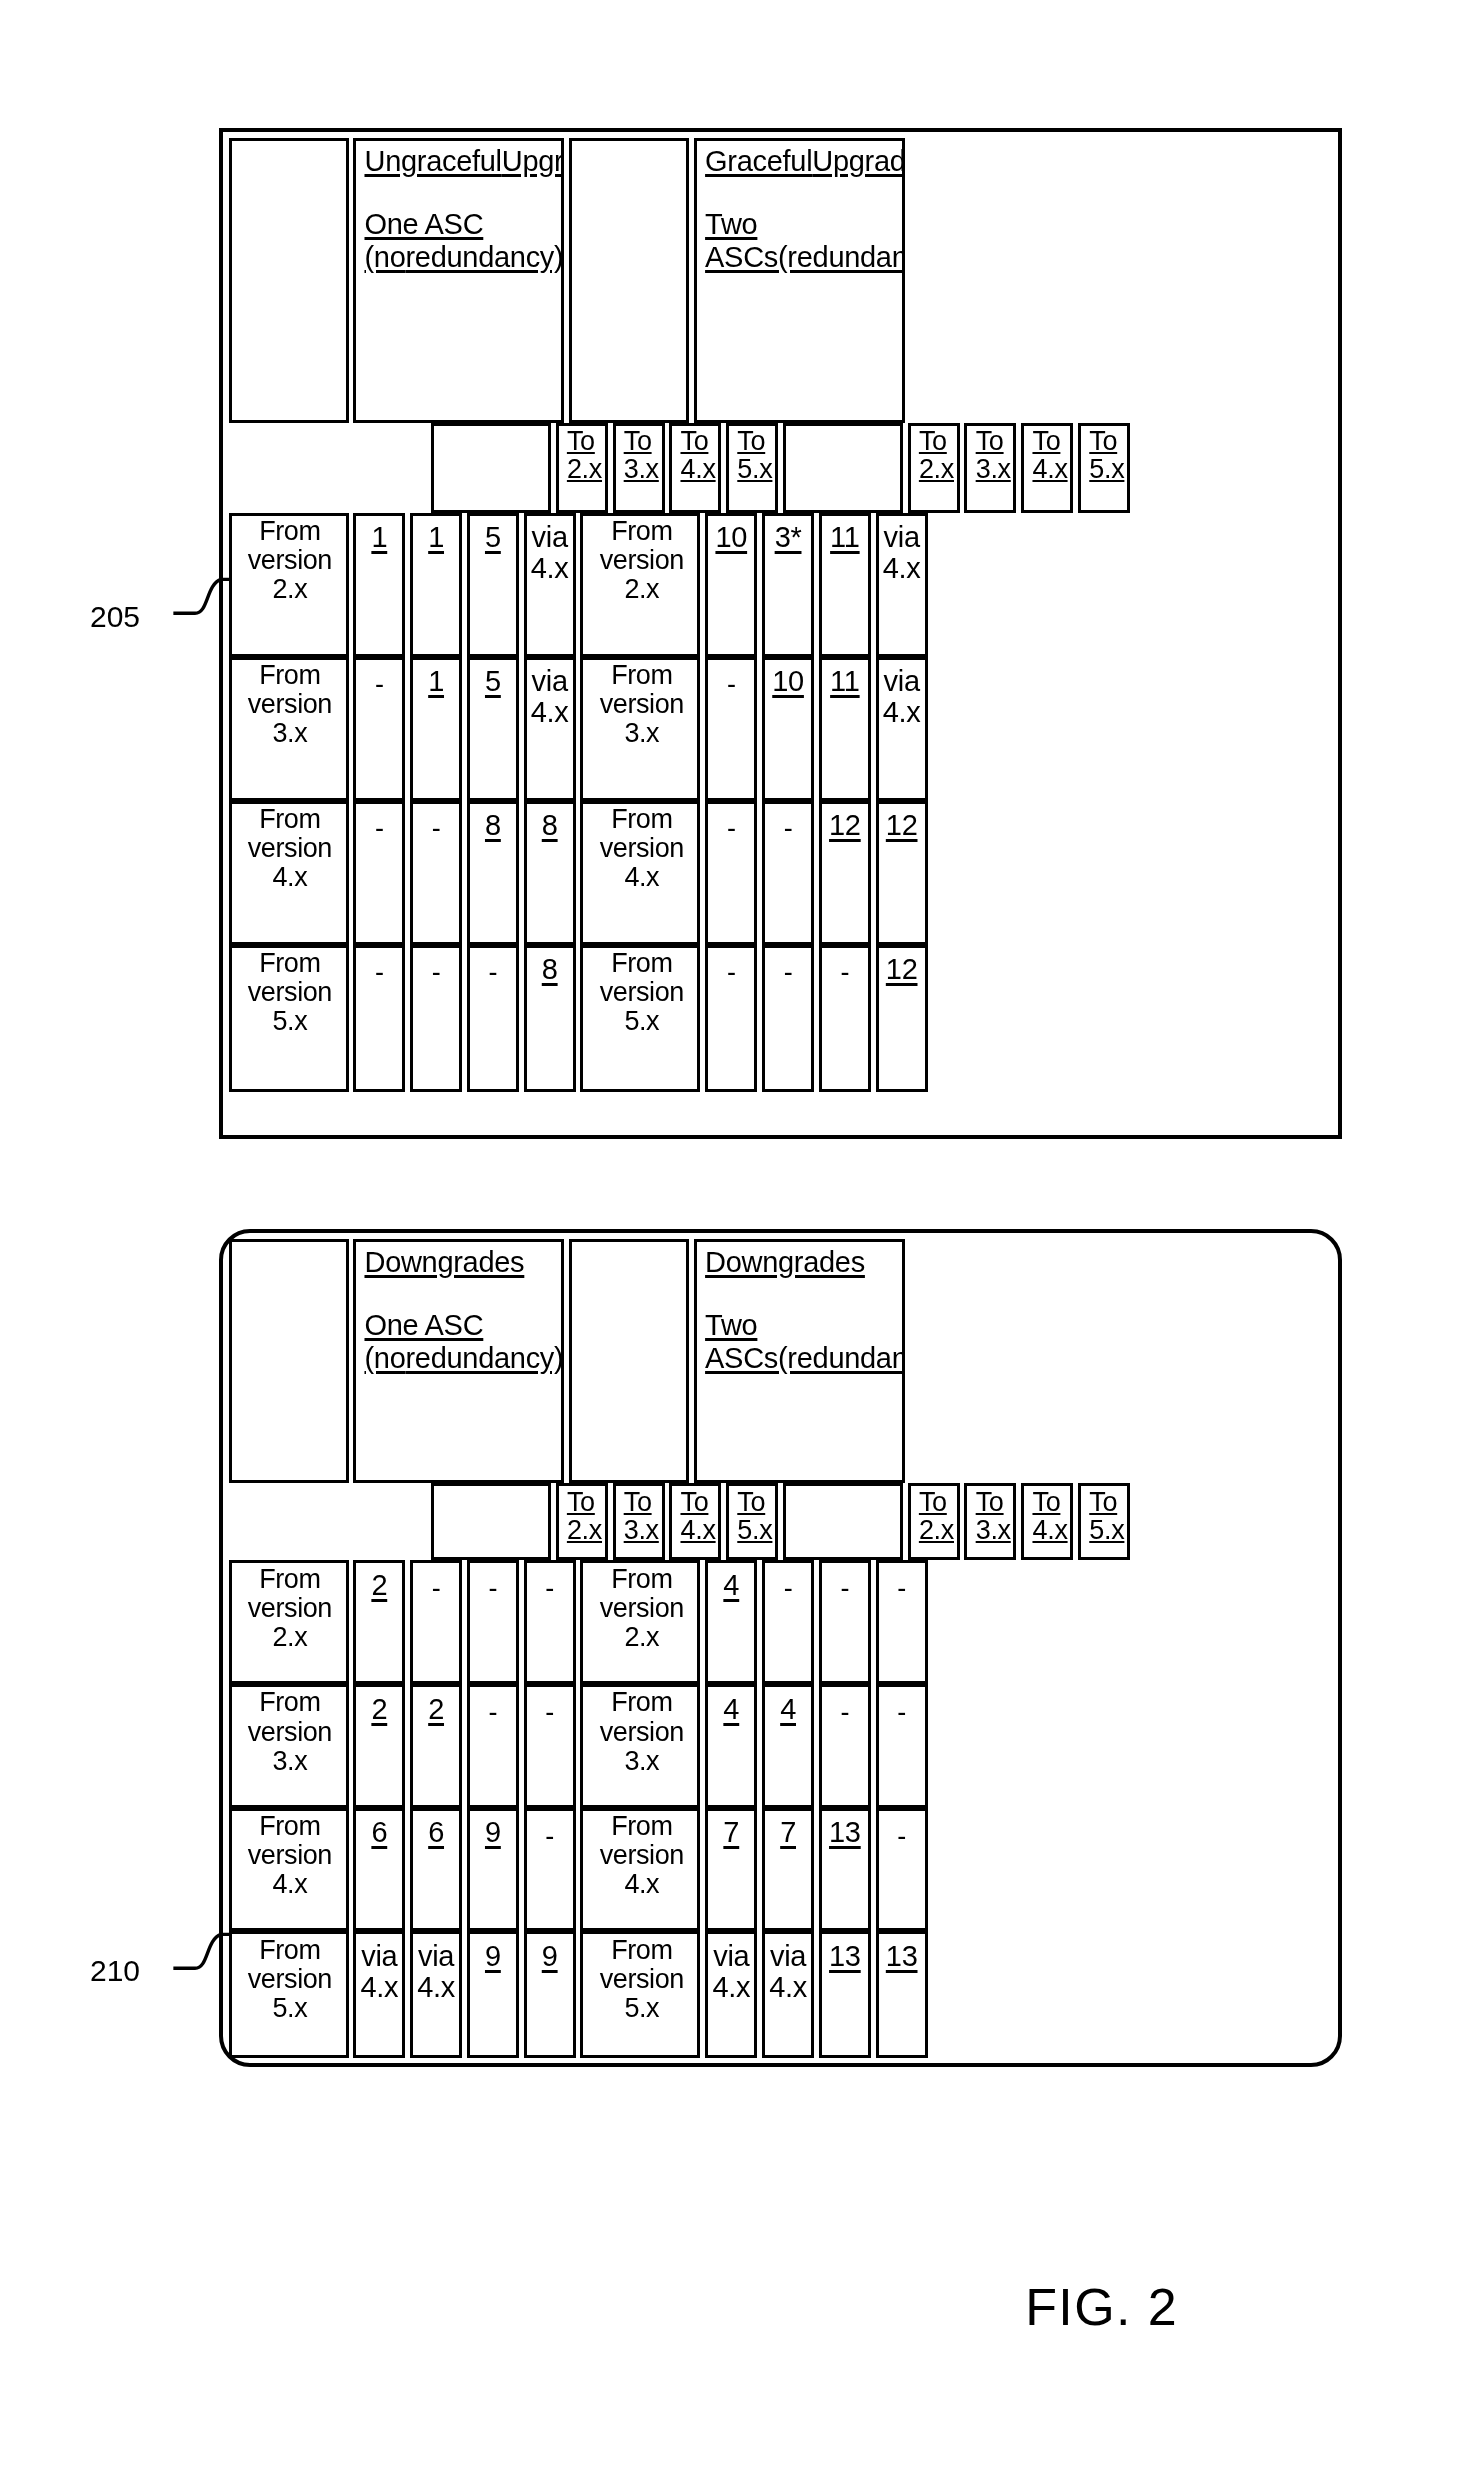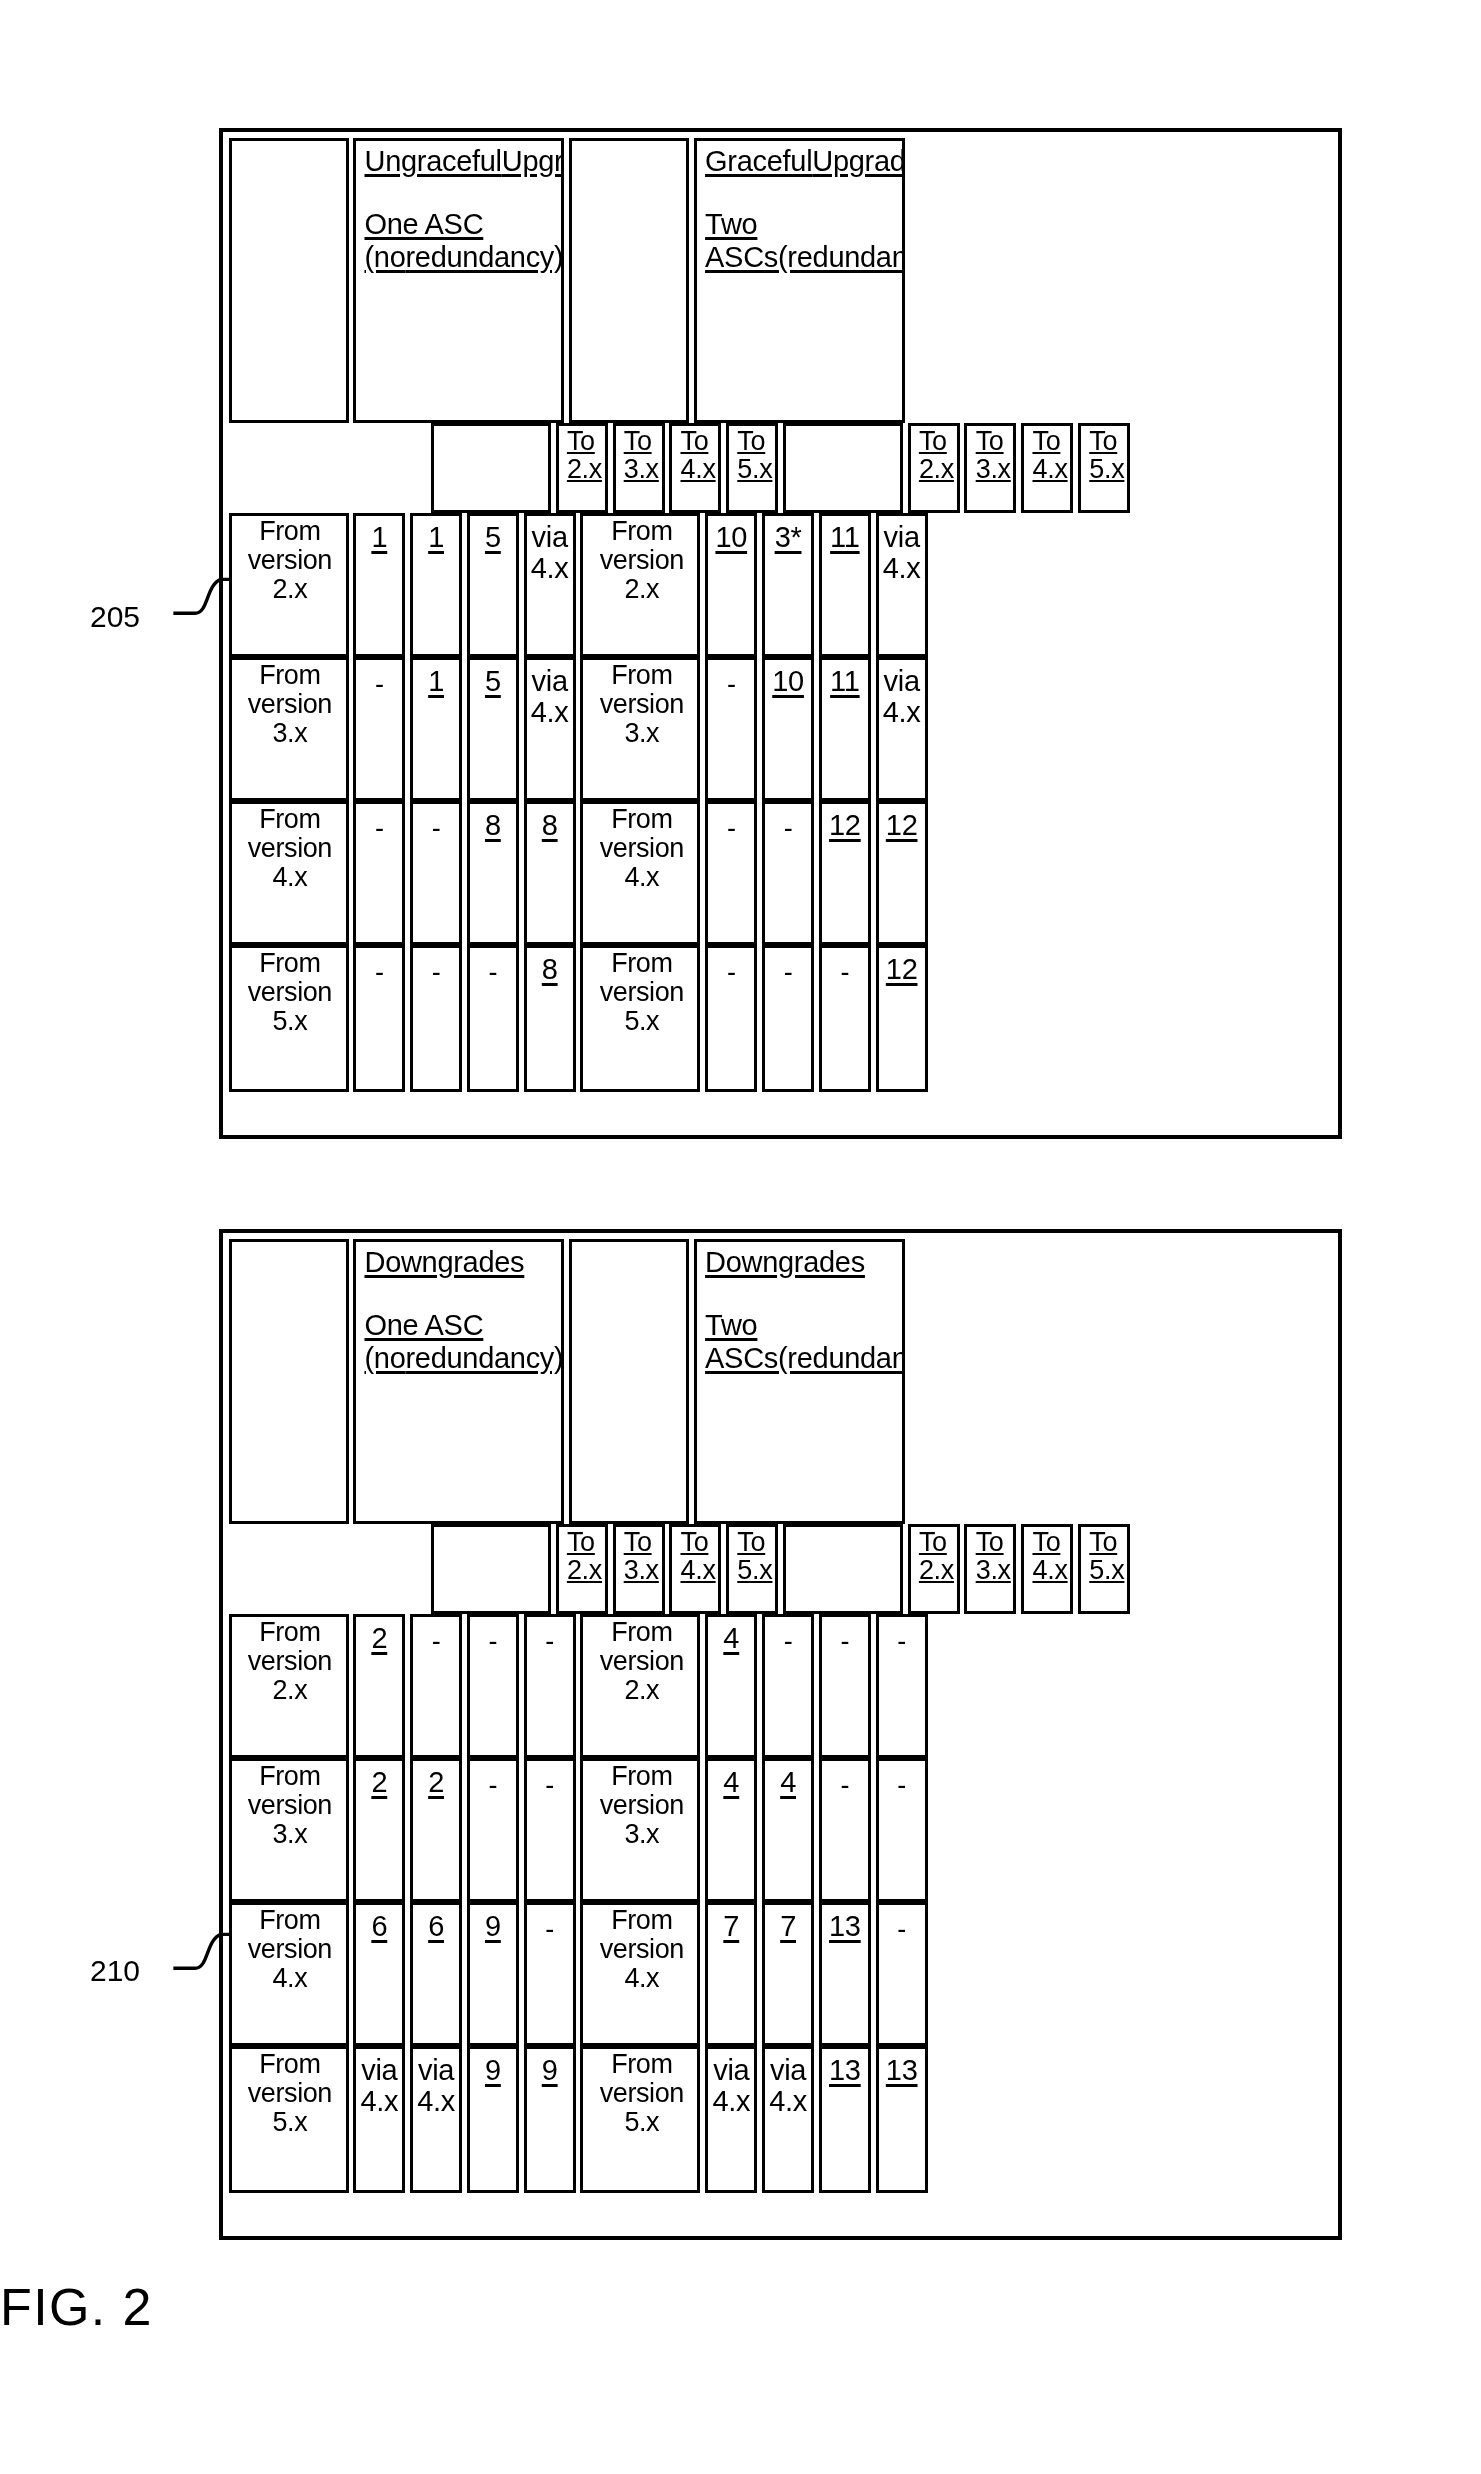--- a/index.html
+++ b/index.html
@@ -23,21 +23,21 @@
   }
 
   
   .matrix-table {
     position: absolute;
     border: 4.1px solid #000;
     box-sizing: border-box;
     background: #fff;
   }
   #table-upgrades { left: 219px; top: 128px; width: 1123px; height: 1011px; }
-  #table-downgrades { left: 219px; top: 1229px; width: 1123px; height: 1011px; }
+  #table-downgrades { left: 219px; top: 1229px; width: 1123px; height: 838px; border-radius: 31px; }
 
   .table-inner {
     position: absolute;
     inset: 5.5px;
     display: flex;
     flex-direction: column;
   }
 
   
   .tbl-row {
@@ -140,21 +140,21 @@
   .leader-svg { position: absolute; overflow: visible; }
   #leader-205 { left: 172px; top: 571px; }
   #leader-210 { left: 172px; top: 1926px; }
 
   
   #figure-caption {
     position: absolute;
     left: 0;
     top: 2281px;
     width: 1178px;
-    text-align: left;
+    text-align: right;
   }
   .fig-number {
     font-size: 52px;
     letter-spacing: 1.4px;
     line-height: 1.0;
   }
   .fig-subtitle {
     font-size: 31px;
     letter-spacing: 0.7px;
     margin-top: 11px;

